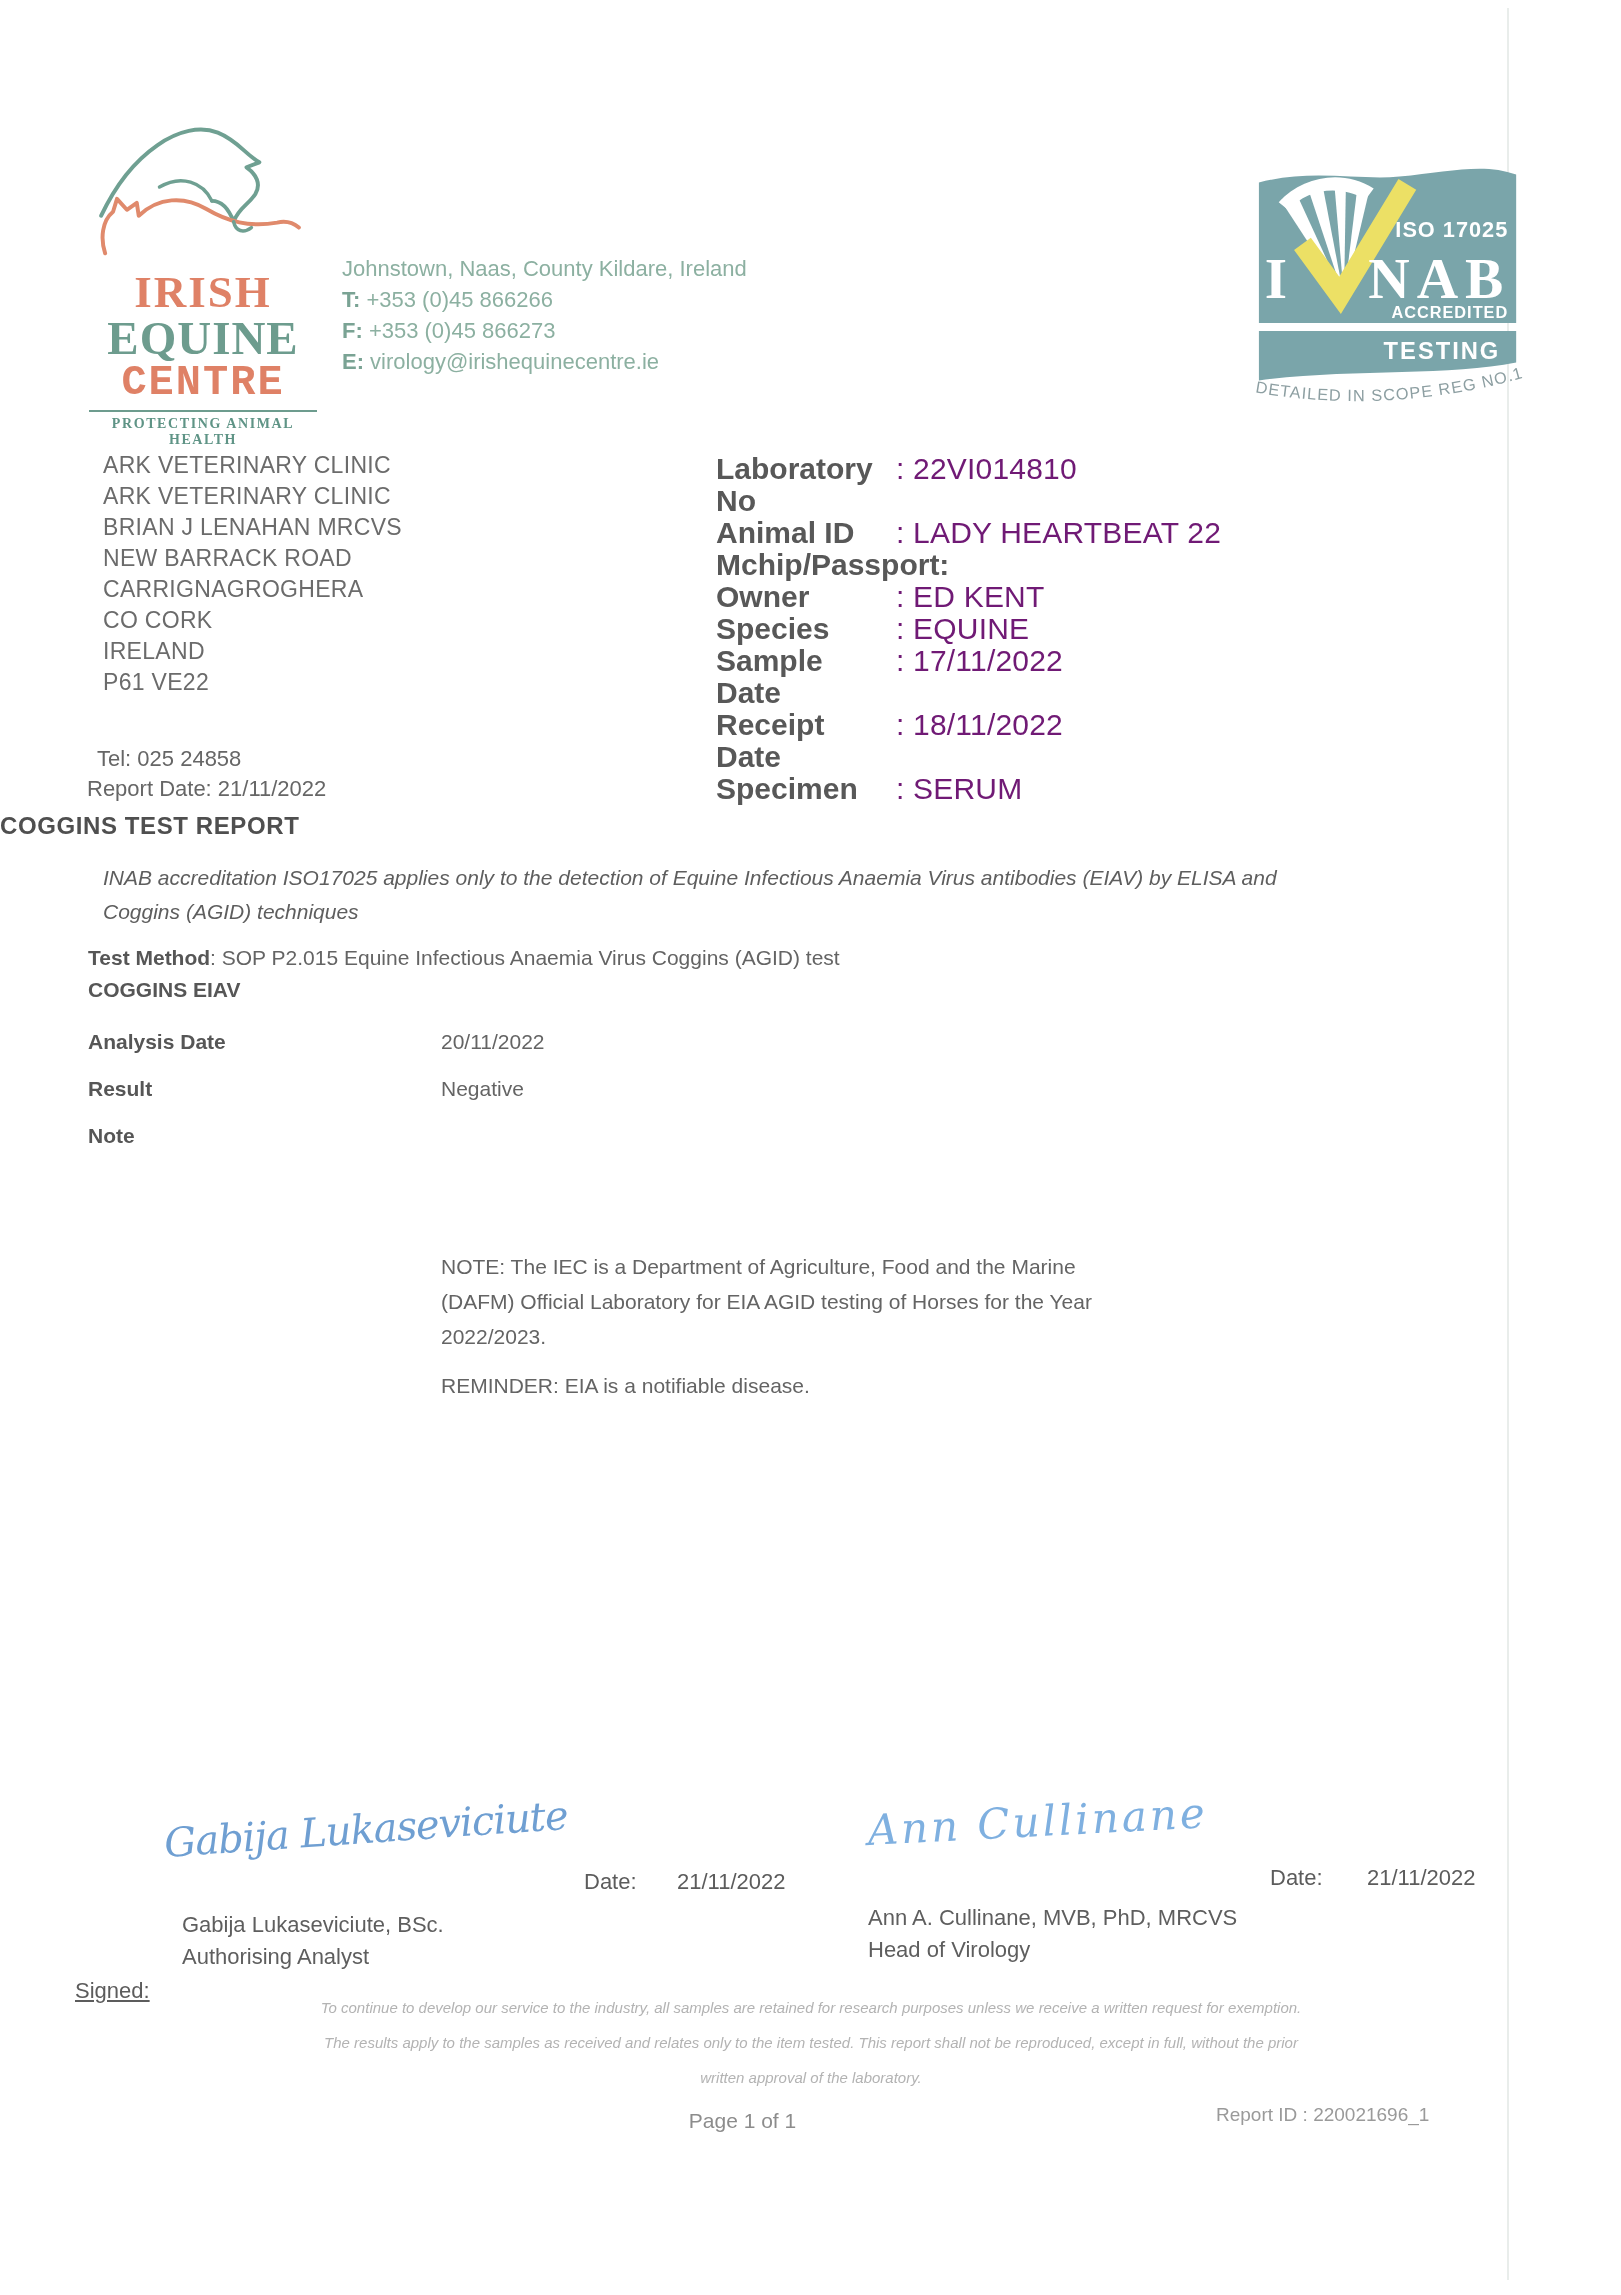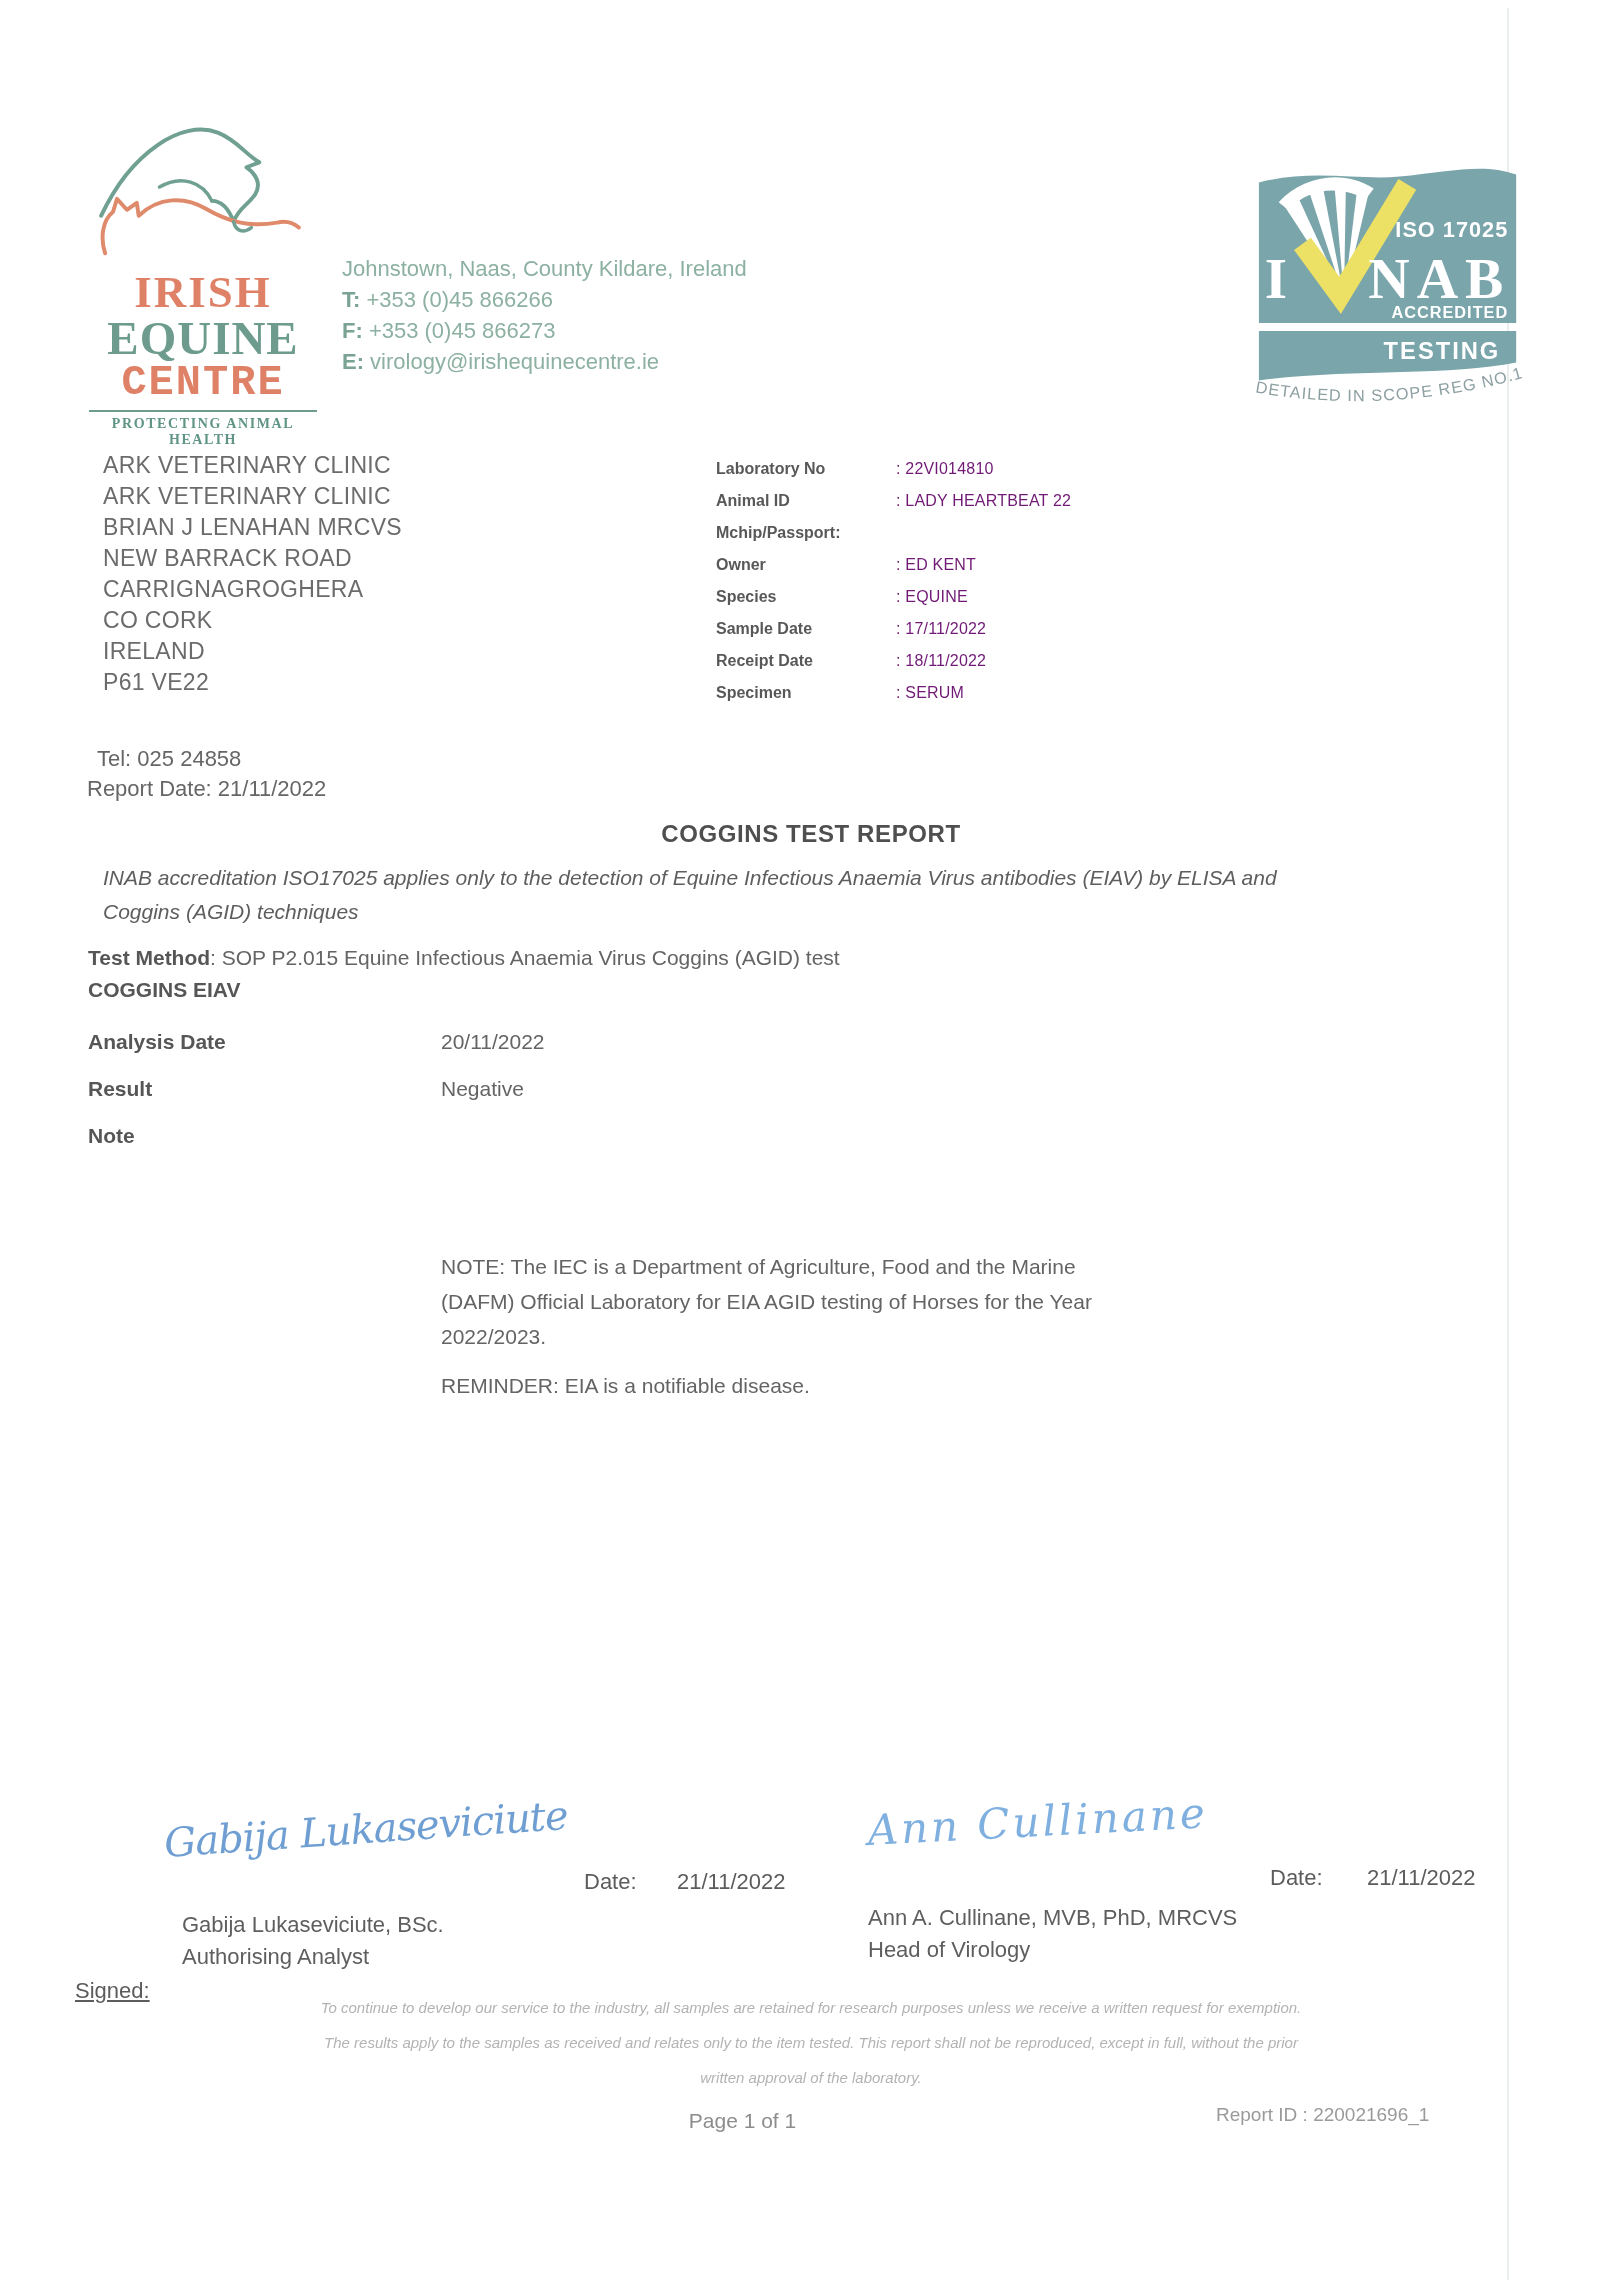--- a/index.html
+++ b/index.html
@@ -20,25 +20,25 @@
 
   
   .contact { font-size:22px; line-height:31px; color:#8cb0a1; }
   .contact b { color:#7aa394; }
 
   
   .recipient { font-size:23px; line-height:31px; color:#6b6b6b; letter-spacing:0.3px; }
   .telblock  { font-size:22px; line-height:31px; color:#666; }
 
   
-  .srow { display:flex; font-size:16px; line-height:32px; }
+  .srow { display:flex; font-size:30px; line-height:32px; }
   .srow .lbl { width:180px; font-weight:bold; color:#585858; }
   .srow .val { color:#701a75; letter-spacing:0.2px; }
 
-  .title { text-align:center; font-size:24px; font-weight:bold; color:#4f4f4f; letter-spacing:0.6px;margin-top:8px; }
+  .title { font-size:24px; font-weight:bold; color:#4f4f4f; letter-spacing:0.6px; }
   .accred { font-size:21px; font-style:italic; color:#5e5e5e; line-height:34px; }
   .body21 { font-size:21px; color:#646464; }
   .blbl { font-weight:bold; color:#565656; }
   .lines { line-height:33px; }
   .lines35 { line-height:35px; }
 
   .signed-label, .date-label, .date-val { font-size:22px; color:#5c5c5c; }
   .signature {
     font-family:"DejaVu Serif", serif; font-style:italic; white-space:nowrap;
   }

